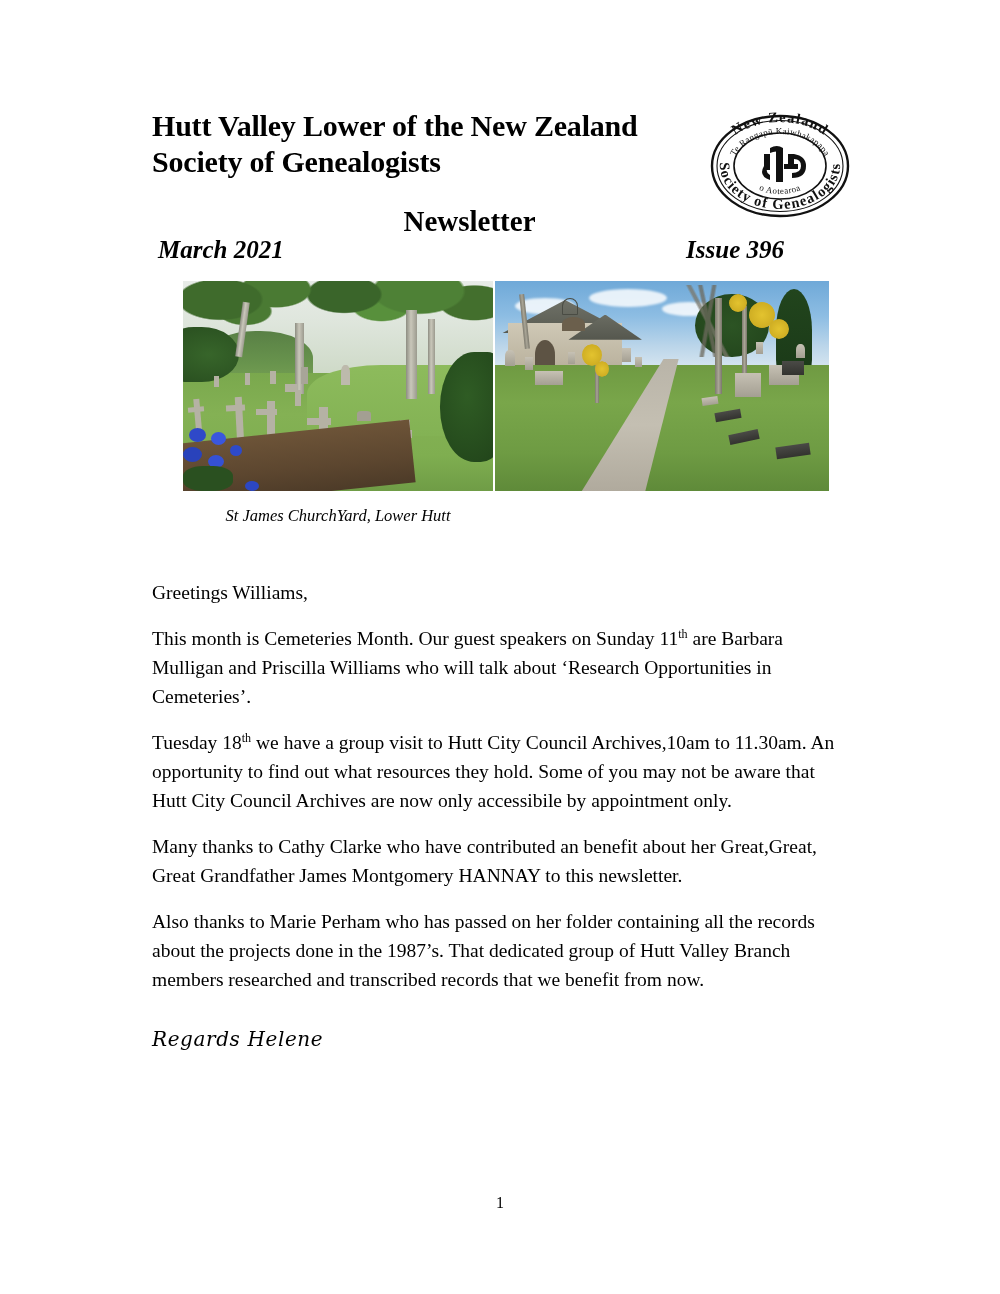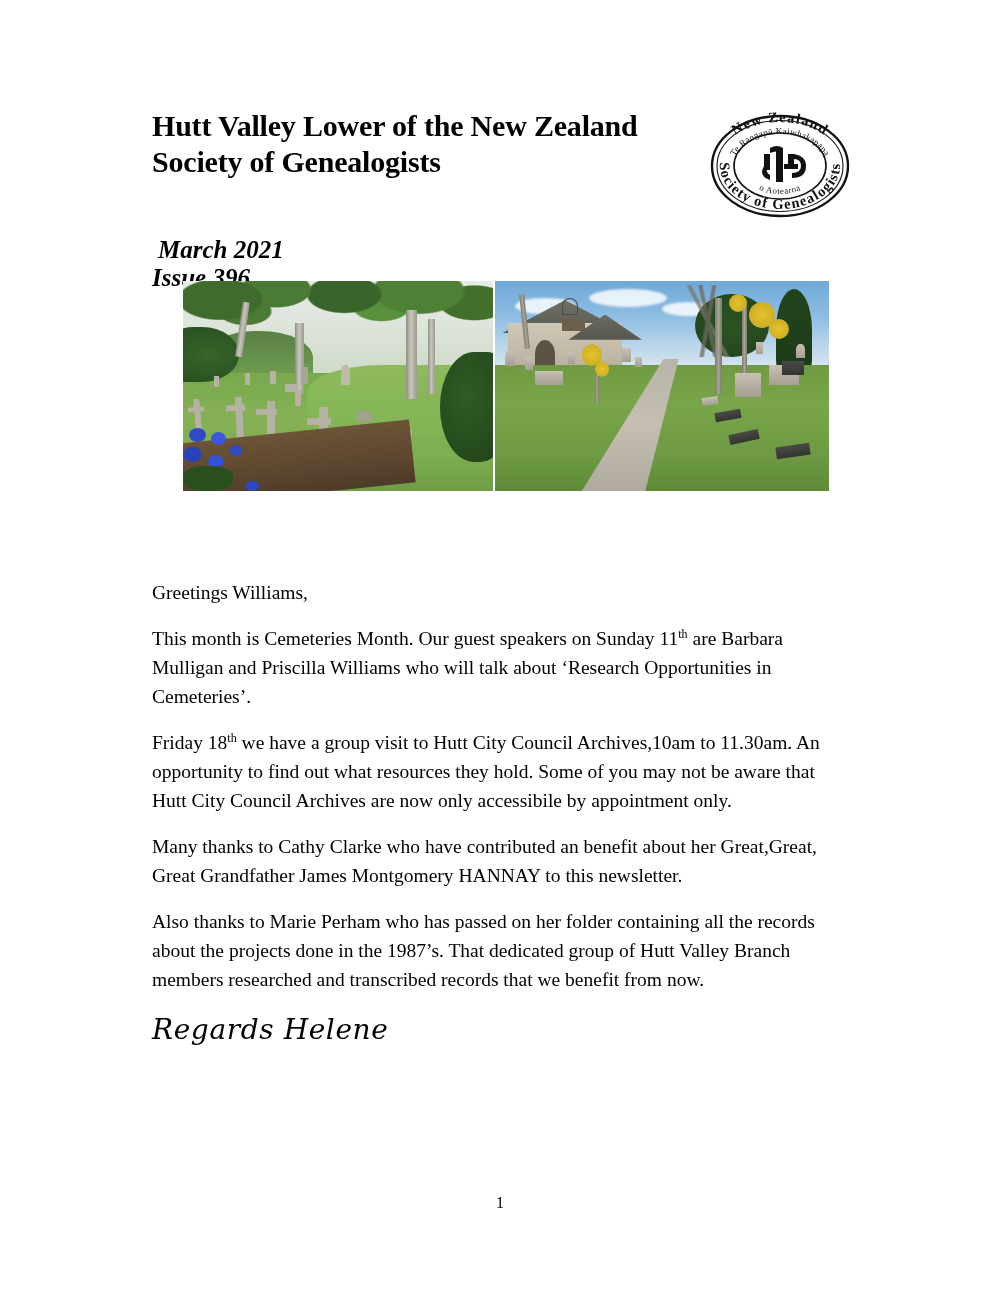--- a/index.html
+++ b/index.html
@@ -57,21 +57,20 @@
     position: absolute;
     left: 152px; top: 236px;
     width: 632px;
     display: flex;
     justify-content: space-between;
     align-items: baseline;
     font-family: "Liberation Serif", serif;
     font-weight: bold;
     font-style: italic;
     font-size: 25px;
-    flex-direction: column;
   }
   .issue-date { padding-left: 6px; }
 
   
   .photo-row {
     position: absolute;
     left: 183px; top: 281px;
     width: 646px; height: 210px;
     display: flex;
     gap: 2px;
@@ -256,23 +255,23 @@
     text-align: left;
   }
   .para sup {
     font-size: 0.62em;
     vertical-align: super;
     line-height: 0;
   }
   .signoff {
     font-family: "DejaVu Serif", serif;
     font-style: italic;
-    font-size: 28px;
+    font-size: 20px;
     line-height: 32px;
-    margin-top: 20px;
+    margin-top: 29px;
     letter-spacing: .6px;
   }
 
   .page-number {
     position: absolute;
     left: 0; top: 1194px;
     width: 1000px;
     text-align: center;
     font-family: "Liberation Serif", serif;
     font-size: 16px;
@@ -281,20 +280,21 @@
 </head>
 <body>
 
 <div class="page">
 
   <div class="header-block">
     <div class="masthead">
       <div>Hutt Valley Lower of the New Zealand</div>
       <div>Society of Genealogists</div>
     </div>
+    <div class="newsletter-word">Newsletter</div>
   </div>
 
   <div class="logo-wrap">
     <svg width="175" height="120" viewBox="0 0 175 120">
       <defs>
         <path id="arcTop" d="M 26 62 A 62 44 0 0 1 150 62" fill="none"></path>
         <path id="arcTopIn" d="M 40 64 A 48 34 0 0 1 136 64" fill="none"></path>
         <path id="arcBot" d="M 28 62 A 60 43 0 0 0 148 62" fill="none"></path>
         <path id="arcBotIn" d="M 48 62 A 40 28 0 0 0 128 62" fill="none"></path>
       </defs>
@@ -418,32 +418,33 @@
       <div class="lay pr-grave" style="left:90%;top:30%;width:9px;height:14px;border-radius:40% 40% 0 0;"></div>
       <div class="lay pr-grave" style="left:78%;top:29%;width:7px;height:12px;"></div>
       <div class="lay pr-grave-dark" style="left:66%;top:62%;width:26px;height:9px;transform:rotate(-10deg);"></div>
       <div class="lay pr-grave-dark" style="left:70%;top:72%;width:30px;height:10px;transform:rotate(-12deg);"></div>
       <div class="lay pr-grave-dark" style="left:84%;top:78%;width:34px;height:12px;transform:rotate(-8deg);"></div>
       <div class="lay pr-grave" style="left:62%;top:55%;width:16px;height:8px;transform:rotate(-8deg);"></div>
     </div>
   </div>
 
   <div class="captions">
+    <div class="caption cap-left">St James ChurchYard, Lower Hutt</div>
   </div>
 
 
   <div class="body-col">
     <p class="para">Greetings Williams,</p>
 
     <p class="para">
       <span>This month is Cemeteries Month. Our guest speakers on Sunday 11</span><sup>th</sup><span> are Barbara Mulligan and Priscilla Williams who will talk about ‘Research Opportunities in Cemeteries’.</span>
     </p>
 
     <p class="para">
-      <span>Friday 18</span><sup>th</sup><span> we have a group visit to Hutt City Council Archives,10am to 11.30am. An opportunity to find out what resources they hold. Some of you may not be aware that Hutt City Council Archives are now only accessibile by appointment only.</span>
+      <span>Tuesday 18</span><sup>th</sup><span> we have a group visit to Hutt City Council Archives,10am to 11.30am. An opportunity to find out what resources they hold. Some of you may not be aware that Hutt City Council Archives are now only accessibile by appointment only.</span>
     </p>
 
     <p class="para">Many thanks to Cathy Clarke who have contributed  an benefit about her Great,Great, Great Grandfather James Montgomery HANNAY to this newsletter.</p>
     <p class="para">Also thanks to Marie Perham who has passed on her folder containing all the records  about the projects done in the 1987’s. That dedicated group of Hutt Valley Branch members researched and transcribed records that we benefit from now.</p>
 
     <div class="signoff">Regards Helene</div>
   </div>
 
   <div class="page-number">1</div>
 </div>

